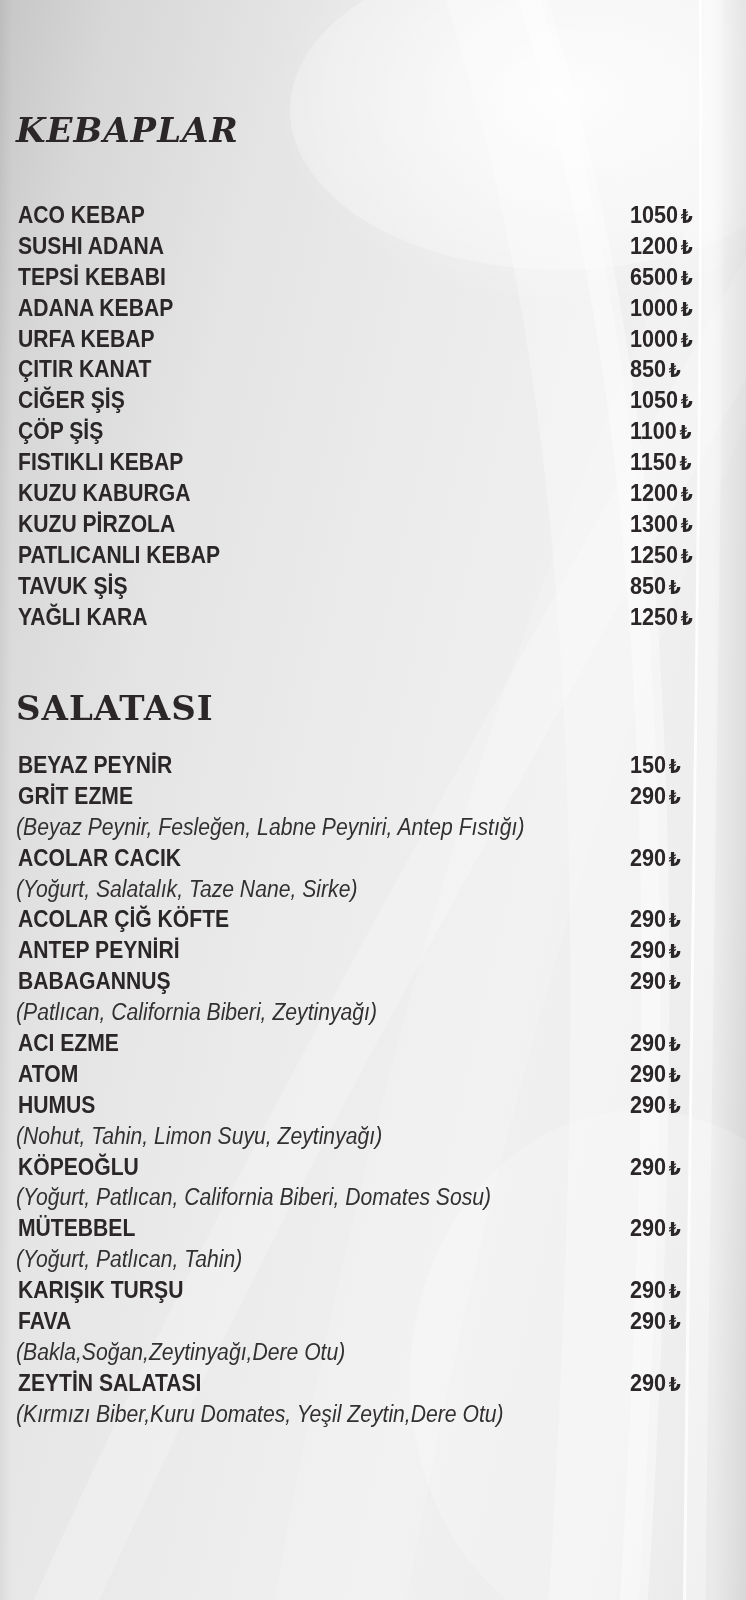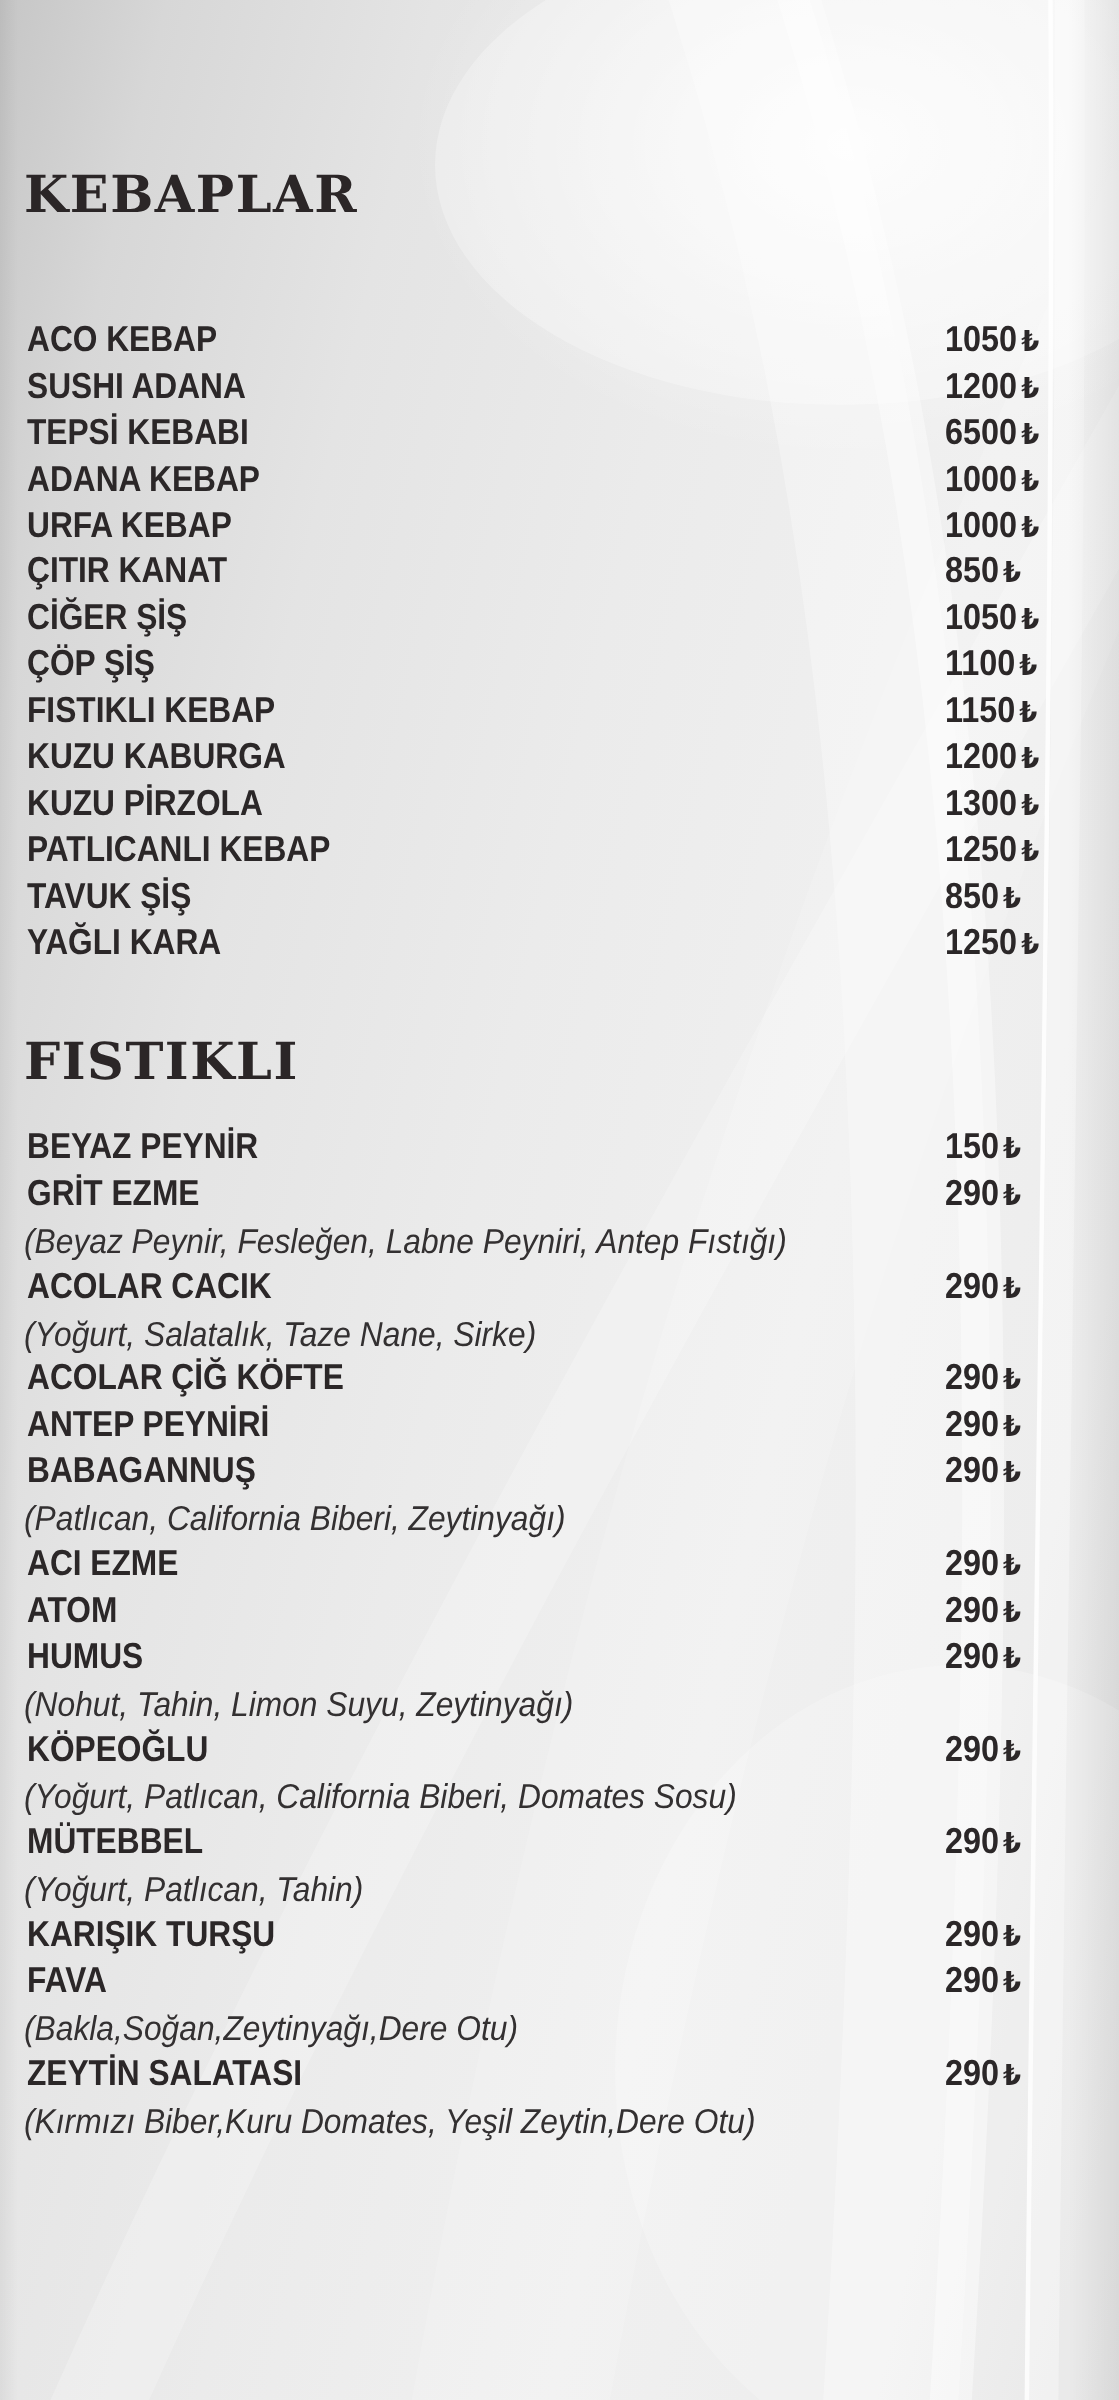--- a/index.html
+++ b/index.html
@@ -32,24 +32,24 @@
     position: absolute; top: 0; left: 0; width: 12px; height: 100%;
     background: linear-gradient(90deg, rgba(0,0,0,0.05), rgba(0,0,0,0));
     pointer-events: none;
   }
   .section-title {
     position: absolute; left: 16px; margin: 0;
     font-family: "DejaVu Serif", serif;
     font-weight: 700; font-size: 34px; line-height: 40px;
     letter-spacing: 1px; color: #2b2627;
   }
-  #section-title-0 { top: 110px; }
+  #section-title-0 { top: 110px; font-style: italic; }
   #section-title-1 { top: 688px; }
   .item-list { position: absolute; left: 0; width: 746px; }
-  #item-list-0 { top: 212px; }
+  #item-list-0 { top: 200px; }
   #item-list-1 { top: 750px; }
   .row { position: relative; height: 30.9px; }
   .row .name, .row .price, .row .ing {
     position: absolute; top: 0; line-height: 30.9px; white-space: nowrap;
   }
   .row .name {
     left: 18px; font-weight: 700; font-size: 24px; color: #2b2728;
     transform: scaleX(0.88); transform-origin: 0 50%;
   }
   .row .price {
@@ -137,21 +137,21 @@
         <div class="row">
           <span class="name">TAVUK ŞİŞ</span>
           <span class="price"><span>850</span><span class="lira">₺</span></span>
         </div>
         <div class="row">
           <span class="name">YAĞLI KARA</span>
           <span class="price"><span>1250</span><span class="lira">₺</span></span>
         </div>
       </div>
 
-    <h1 class="section-title" id="section-title-1">FISTIKLI</h1>
+    <h1 class="section-title" id="section-title-1">SALATASI</h1>
     <div class="item-list" id="item-list-1">
         <div class="row">
           <span class="name">BEYAZ PEYNİR</span>
           <span class="price"><span>150</span><span class="lira">₺</span></span>
         </div>
         <div class="row">
           <span class="name">GRİT EZME</span>
           <span class="price"><span>290</span><span class="lira">₺</span></span>
         </div>
         <div class="row ingredient">

